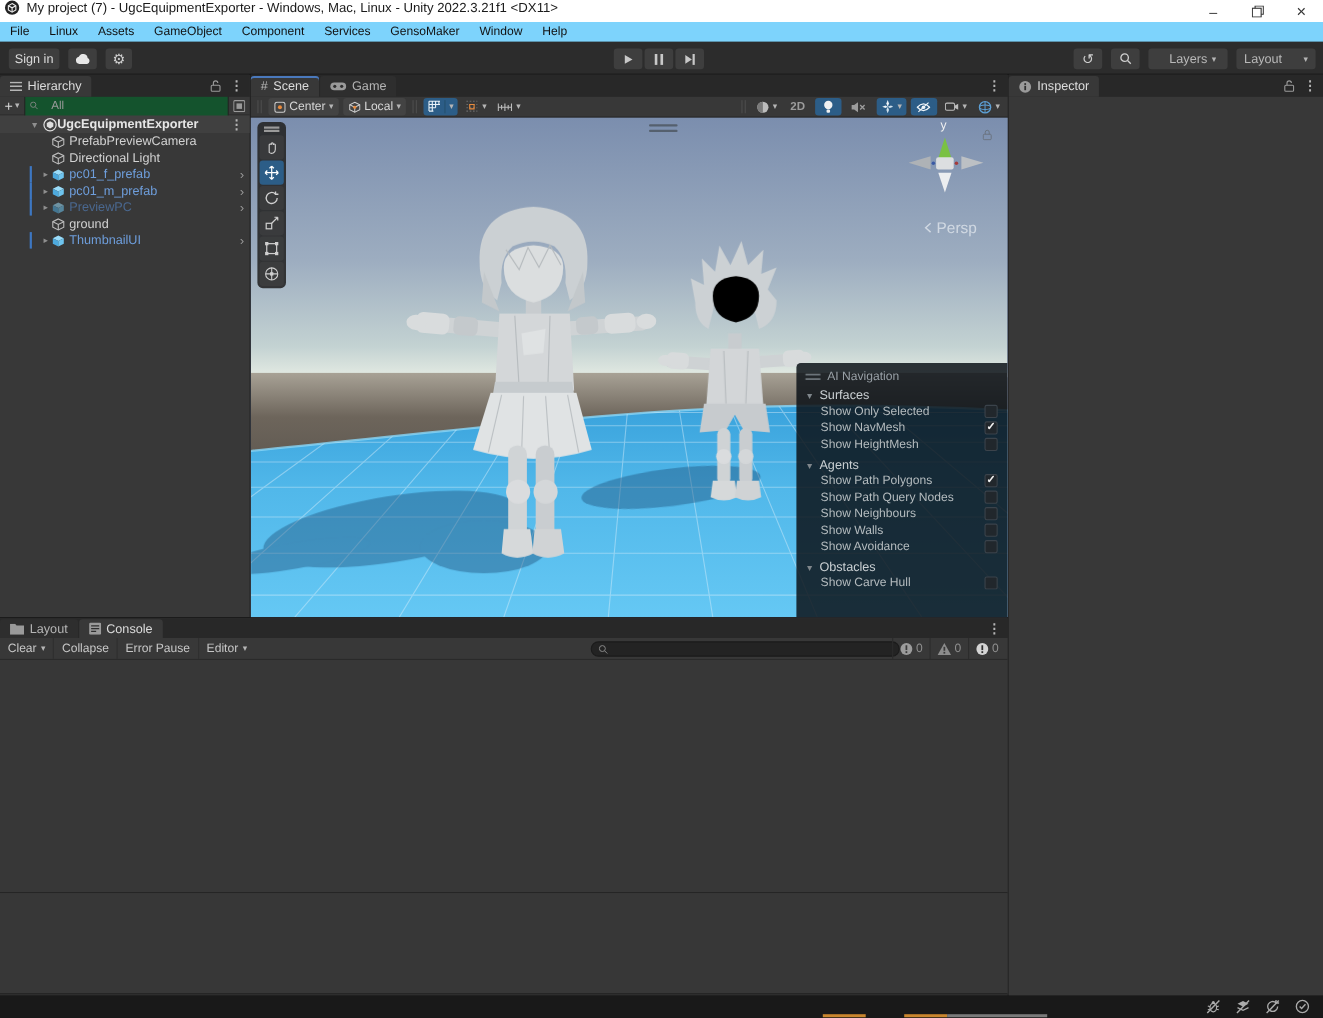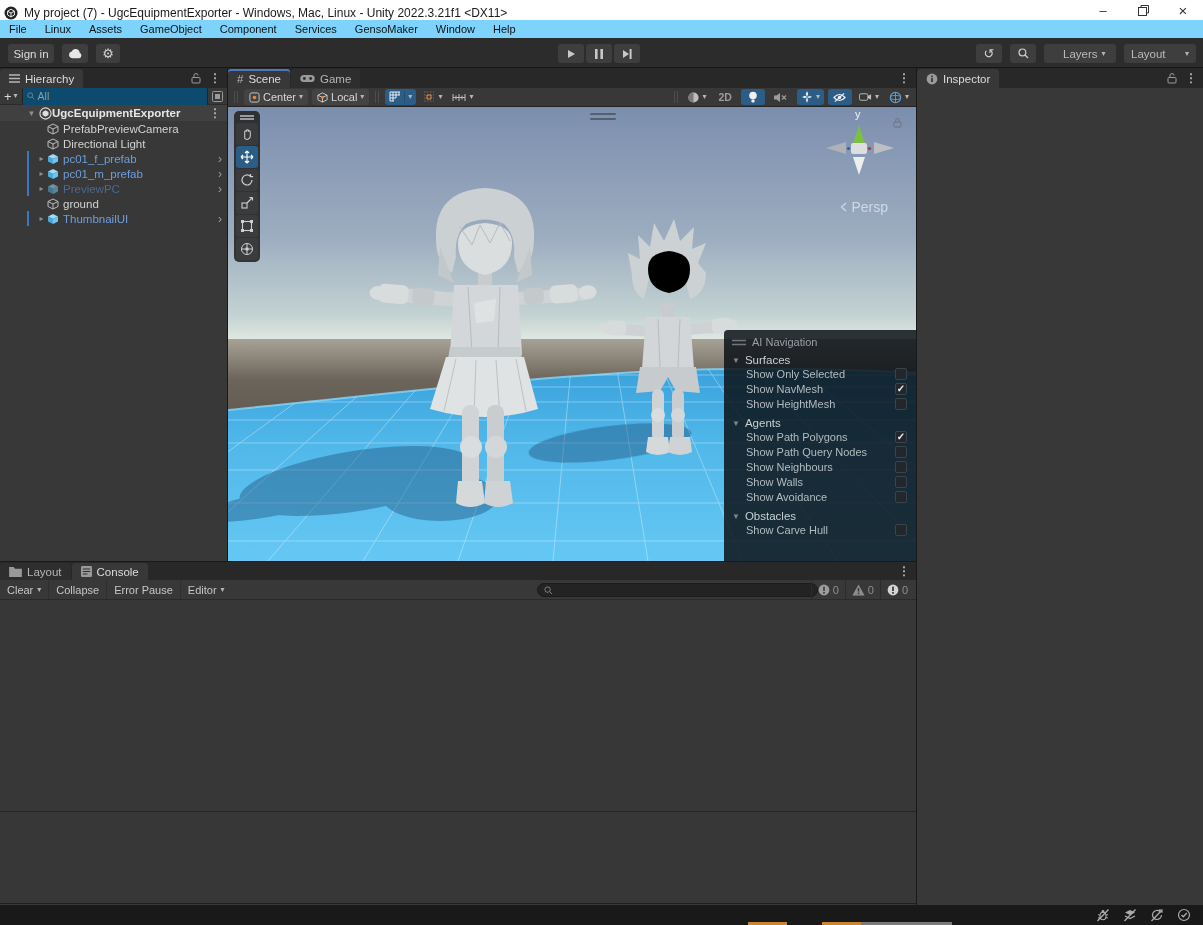--- a/index.html
+++ b/index.html
@@ -1,41 +1,41 @@
 <!DOCTYPE html>
 <html><head>
 <meta charset="utf-8">
 <style>
 *{box-sizing:border-box}
 html,body{margin:0;padding:0}
 body{width:1203px;height:925px;position:relative;background:#191919;font-family:"Liberation Sans",sans-serif;overflow:hidden;cursor:default}
 svg{display:block}
 .abs{position:absolute}
 
-.titlebar{position:absolute;left:0;top:0;width:100%;height:20px;background:#ffffff;display:flex;align-items:flex-end;font-size:12px;color:#1a1a1a}
+.titlebar{position:absolute;left:0;top:0;width:100%;height:20px;background:#ffffff;display:flex;align-items:flex-start;font-size:12px;color:#1a1a1a}
 .titlebar .logo{margin:0 6px 0 4px}
 .wbtns{margin-left:auto;display:flex;height:100%}
 .wbtn{width:40px;display:flex;align-items:center;justify-content:center;color:#333;font-size:13px}
 .menubar{position:absolute;left:0;top:20px;width:100%;height:18px;background:#7dd3fc;display:flex;align-items:center;font-size:11px;color:#111}
 .menubar .mi{padding:0 9px;height:100%;display:flex;align-items:center}
 
 .toolbar{position:absolute;left:0;top:38px;width:100%;height:30px;background:#2c2c2c;border-bottom:1px solid #161616}
 .tbtn{position:absolute;top:6px;height:19px;background:#3e3e3e;border-radius:3px;color:#dcdcdc;font-size:11.5px;display:flex;align-items:center;justify-content:center;gap:4px}
 .caret{font-size:8px;color:#b5b5b5;line-height:1}
 
 .panel{position:absolute;background:#383838}
 .phead{height:20px;background:#282828;display:flex;align-items:flex-end;position:relative}
 .tab{height:19px;padding:0 9px;display:flex;align-items:center;gap:5px;font-size:11.5px;color:#b5b5b5;background:#2e2e2e;margin-right:1px;border-radius:3px 3px 0 0}
 .tab.on{background:#383838;color:#dcdcdc}
 .tab.focus{box-shadow:inset 0 2px 0 #4a79bd}
 .hicons{margin-left:auto;display:flex;align-items:center;gap:8px;padding-right:6px;height:100%}
 .kebab{color:#b5b5b5;font-size:12px;font-weight:bold}
 
 .htb{height:17px;background:#383838;border-bottom:1px solid #2b2b2b;display:flex;align-items:center;padding:0 4px;gap:4px}
-.hsearch{flex:1;height:13px;background:#0c4a6e;border:1px solid #242424;border-radius:2px;display:flex;align-items:center;gap:3px;padding:11px 4px;color:#9a9a9a;font-size:10.5px}
+.hsearch{flex:1;height:13px;background:#14532d;border:1px solid #242424;border-radius:2px;display:flex;align-items:center;gap:12px;padding:11px 4px;color:#9a9a9a;font-size:10.5px}
 .srow{height:16px;background:#404040;display:flex;align-items:center;font-weight:bold;color:#e6e6e6;font-size:11.5px;position:relative}
 .hrow{position:relative;height:15px;display:flex;align-items:center;font-size:11.5px;color:#d2d2d2}
 .hrow .bar{display:none;position:absolute;left:27px;top:0;width:2px;height:100%;background:#3d77c2}
 .hrow.prefab .bar{display:block}
 .fold{visibility:hidden;width:11px;margin-left:36px;color:#8f8f8f;font-size:8px;text-align:center}
 .hrow.expandable .fold{visibility:visible}
 .hrow .cubeb{display:none}
 .hrow.prefab .cubeb{display:block}
 .hrow .lbl{margin-left:4px}
 .hrow.prefab .lbl{color:#6e9edc}

